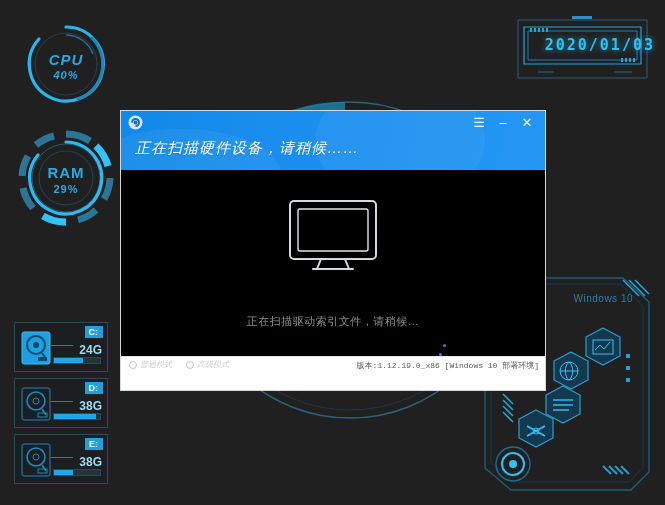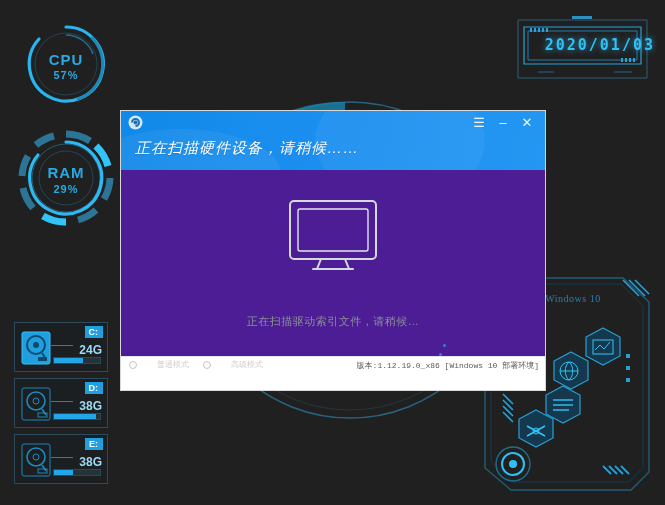--- a/index.html
+++ b/index.html
@@ -16,21 +16,21 @@
 
   
   .gauge { position: absolute; }
   .gauge .label {
     position: absolute; left: 0; right: 0; text-align: center;
     color: #2aa8e0; font-weight: bold; letter-spacing: 1px;
   }
   .gauge .g-name { font-size: 15px; }
   .gauge .g-val  { font-size: 11px; }
 
-  #cpu-gauge { left: 20px; top: 18px; width: 92px; height: 92px; }
+  #cpu-gauge { left: 20px; top: 18px; width: 92px; height: 92px; font-style: italic; }
   #cpu-gauge .g-name { top: 33px; }
   #cpu-gauge .g-val  { top: 51px; }
 
   #ram-gauge { left: 16px; top: 128px; width: 100px; height: 100px; }
   #ram-gauge .g-name { top: 36px; }
   #ram-gauge .g-val  { top: 55px; }
 
   
   #clock-widget { position: absolute; left: 510px; top: 14px; width: 145px; height: 72px; }
   .clock-date, .clock-time {
@@ -62,22 +62,22 @@
     position: absolute; left: 38px; bottom: 7px; width: 48px; height: 7px;
     background: #24323a; border: 1px solid #2d4756;
   }
   .disk-bar > i { display: block; height: 100%; background: #22a6e8; }
   .disk-icon { position: absolute; left: 5px; top: 7px; width: 32px; height: 36px; }
   .disk-line { position: absolute; left: 36px; top: 22px; width: 22px; height: 1px; background: #2b7fa8; }
 
   
   #right-panel { position: absolute; left: 483px; top: 276px; width: 178px; height: 222px; }
   .win-label {
-    position: absolute; left: 30px; top: 17px; width: 120px; text-align: center;
-    color: #2f7fa6; font-size: 10px; letter-spacing: .5px; font-family: Liberation Serif, serif;
+    position: absolute; left: 30px; top: 17px; width: 120px; text-align: right;
+    color: #2f7fa6; font-size: 10px; letter-spacing: .5px;
   }
 
   
   #dialog {
     position: absolute; left: 121px; top: 111px; width: 424px; height: 279px;
     background: #ffffff; box-shadow: 0 0 0 1px #d8d8d8;
   }
   #titlebar {
     position: relative; height: 59px;
     background: linear-gradient(100deg, #1089e8 0%, #1b8ff0 45%, #2397f2 100%);
@@ -99,38 +99,38 @@
     color: #ffffff; font-size: 15px; letter-spacing: 1px;
     text-shadow: 0 1px 1px rgba(0,0,0,.12);
     font-style: italic;
   }
   .win-btns { position: absolute; right: 6px; top: 2px; display: flex; gap: 0px; }
   .win-btn {
     width: 24px; height: 18px; display: flex; align-items: center; justify-content: center;
     color: #eaf6ff; font-size: 13px; line-height: 1; cursor: pointer;
   }
 
-  #dialog-body { position: relative; height: 203px; background: #4c1d95; }
+  #dialog-body { position: relative; height: 203px; background: #000000; }
   .monitor-icon { position: absolute; left: 50%; top: 28px; margin-left: -46px; }
   .scan-text {
     position: absolute; left: 0; right: 0; top: 144px; text-align: center;
     color: #8b8f96; font-size: 11px; letter-spacing: .5px;
   }
   .dots { position: absolute; left: 0; right: 0; top: 172px; height: 34px; }
   .dot { position: absolute; width: 3px; height: 3px; border-radius: 50%; background: #2f7fe0; }
   .dot.d1 { left: 322px; top: 2px; }
   .dot.d2 { left: 318px; top: 11px; }
   .dot.d3 { left: 324px; top: 22px; }
 
   #dialog-footer {
     position: absolute; left: 0; bottom: 0; width: 100%; height: 17px;
     border-top: 1px solid #e6e6e6; background: #ffffff;
   }
   .radio-group { position: absolute; left: 8px; top: 2px; display: flex; gap: 14px; }
-  .radio { display: flex; align-items: center; gap: 20px; cursor: pointer; }
+  .radio { display: flex; align-items: center; gap: 3px; cursor: pointer; font-style: italic; }
   .radio .ring {
     width: 8px; height: 8px; border-radius: 50%; border: 1px solid #c6c6c6;
     background: #fbfbfb; display: inline-block;
   }
   .radio .rlabel { color: #cfcfcf; font-size: 8px; white-space: nowrap; }
   .version {
     position: absolute; right: 6px; top: 3px;
     color: #5c5c5c; font-size: 8px; font-family: "Liberation Mono", monospace;
     white-space: nowrap;
   }
@@ -147,21 +147,21 @@
   </svg>
 
   <div class="gauge" id="cpu-gauge">
     <svg width="92" height="92" viewBox="0 0 92 92">
       <circle cx="46" cy="46" r="31" fill="none" stroke="#24414f" stroke-width="1"></circle>
       <path d="M46 9 A37 37 0 1 1 19 21" fill="none" stroke="#29b6f0" stroke-width="3.2" stroke-linecap="round"></path>
       <path d="M72 20 A37 37 0 0 1 58 81" fill="none" stroke="#1f86b5" stroke-width="3" stroke-linecap="round" opacity=".95"></path>
       <path d="M46 17 A29 29 0 0 1 73 36" fill="none" stroke="#2aa8e0" stroke-width="1.4" opacity=".6"></path>
     </svg>
     <div class="label g-name">CPU</div>
-    <div class="label g-val">57%</div>
+    <div class="label g-val">40%</div>
   </div>
 
   <div class="gauge" id="ram-gauge">
     <svg width="100" height="100" viewBox="0 0 100 100">
       <g stroke="#2e7fa3" stroke-width="7" fill="none" opacity=".9" stroke-linecap="butt">
         <path d="M50 6 A44 44 0 0 1 74 13"></path>
         <path d="M80 18 A44 44 0 0 1 92 38"></path>
         <path d="M94 50 A44 44 0 0 1 88 71"></path>
         <path d="M80 82 A44 44 0 0 1 62 92"></path>
         <path d="M50 94 A44 44 0 0 1 27 88"></path>

